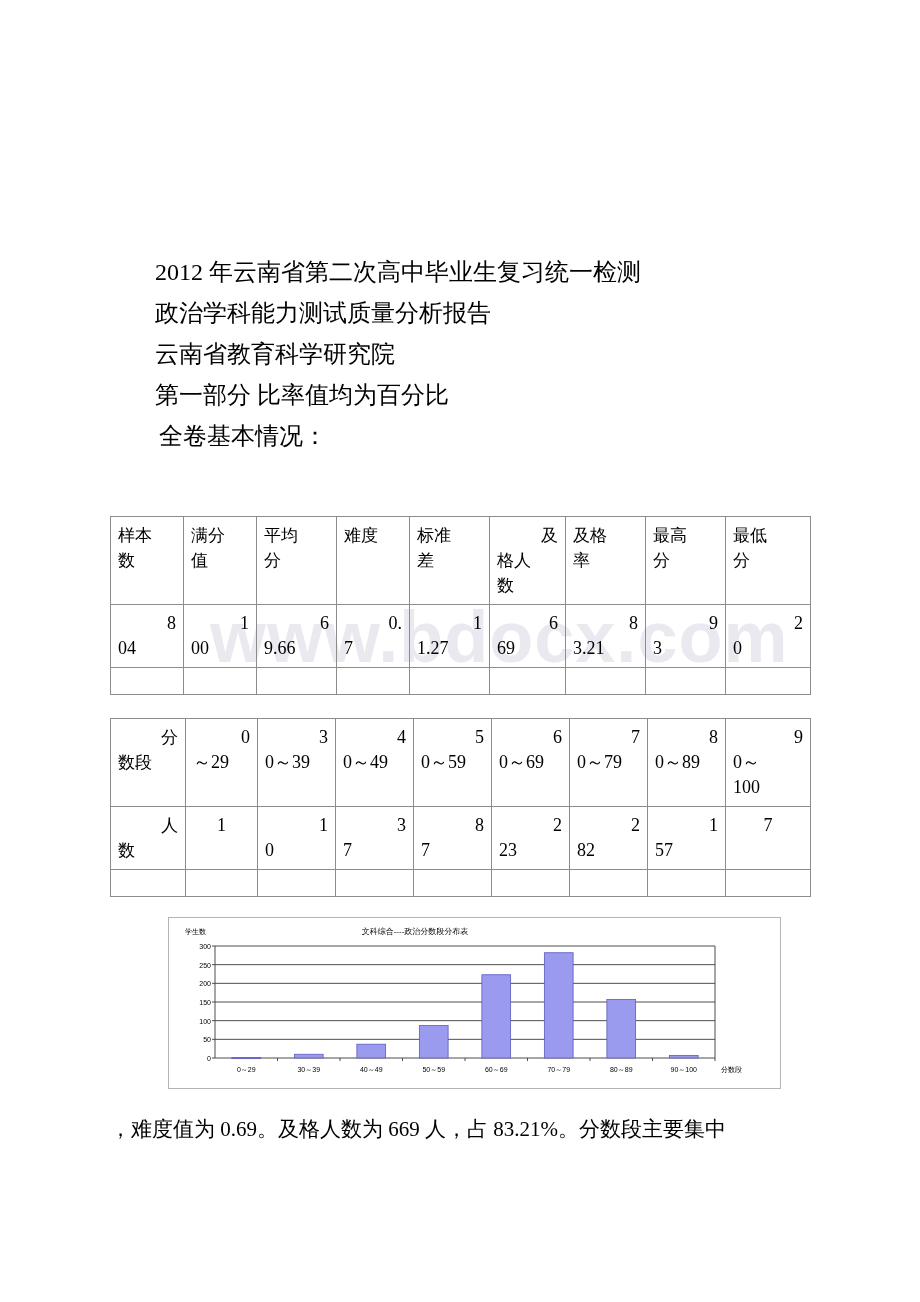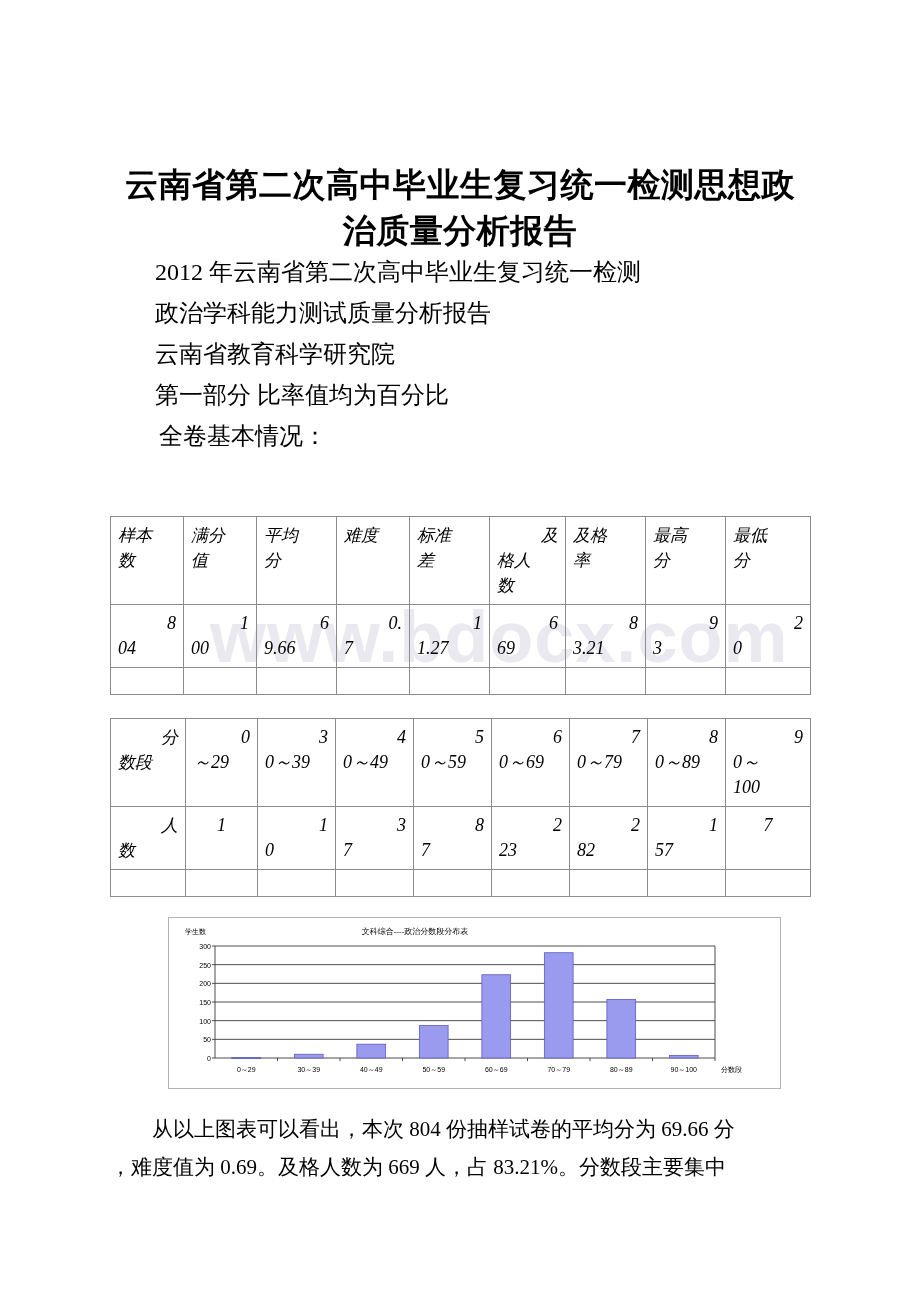--- a/index.html
+++ b/index.html
@@ -68,21 +68,20 @@
   }
   .body-line.indent1 { padding-left: 4px; }
 
   
   .tbl {
     position: absolute;
     border-collapse: collapse;
     table-layout: fixed;
     background: transparent;
     z-index: 8;
-    font-style: italic;
   }
   .tbl td {
     border: 1px solid #8c8c8c;
     vertical-align: top;
     padding: 6px 7px 6px 7px;
     font-size: 17px;
     line-height: 25px;
     background: transparent;
   }
   .tbl td.num {
@@ -142,21 +141,20 @@
   .footer-para .pline { white-space: nowrap; display: block; }
   .footer-para .pline.first { padding-left: 42px; }
 </style>
 </head>
 <body>
 
 <div class="page">
 
   <div class="watermark">www.bdocx.com</div>
 
-  <h1 class="doc-title">云南省第二次高中毕业生复习统一检测思想政治质量分析报告</h1>
 
   <div class="body-lines">
     <div class="body-line">2012 年云南省第二次高中毕业生复习统一检测</div>
     <div class="body-line">政治学科能力测试质量分析报告</div>
     <div class="body-line">云南省教育科学研究院</div>
     <div class="body-line">第一部分 比率值均为百分比</div>
     <div class="body-line indent1">全卷基本情况：</div>
   </div>
 
   <table class="tbl" id="table1">
@@ -486,17 +484,16 @@
         <text x="452.25" y="154" font-size="7" fill="#000" text-anchor="middle" font-family="&quot;Liberation Sans&quot;,&quot;DejaVu Sans&quot;,sans-serif">80～89</text>
         <line x1="483.5" y1="140" x2="483.5" y2="143" stroke="#4d4d4d" stroke-width="1"></line>
         <rect x="500.375" y="137.38666666666666" width="28.75" height="2.613333333333344" fill="#9a9aef" stroke="#5c5cc0" stroke-width="0.8"></rect>
         <text x="514.75" y="154" font-size="7" fill="#000" text-anchor="middle" font-family="&quot;Liberation Sans&quot;,&quot;DejaVu Sans&quot;,sans-serif">90～100</text>
         <line x1="546" y1="140" x2="546" y2="143" stroke="#4d4d4d" stroke-width="1"></line>
         <text x="552" y="154" font-size="7" fill="#000" font-family="&quot;Liberation Sans&quot;,&quot;DejaVu Sans&quot;,sans-serif">分数段</text>
       </svg>
   </div>
 
   <div class="footer-para">
-    <span class="pline first">从以上图表可以看出，本次 804 份抽样试卷的平均分为 69.66 分</span>
     <span class="pline">，难度值为 0.69。及格人数为 669 人，占 83.21%。分数段主要集中</span>
   </div>
 
 </div>
 
 </body></html>

